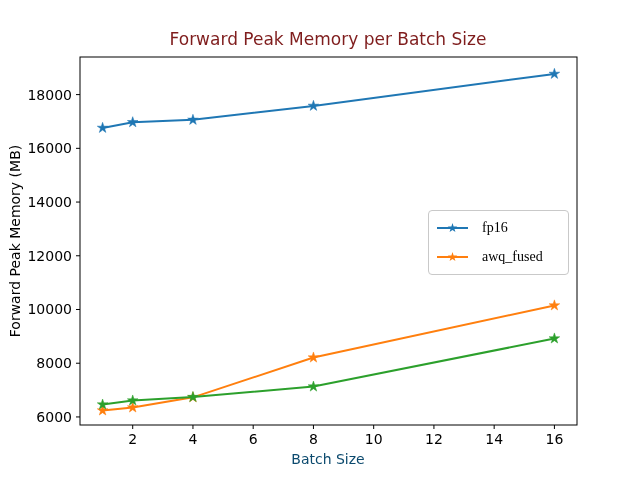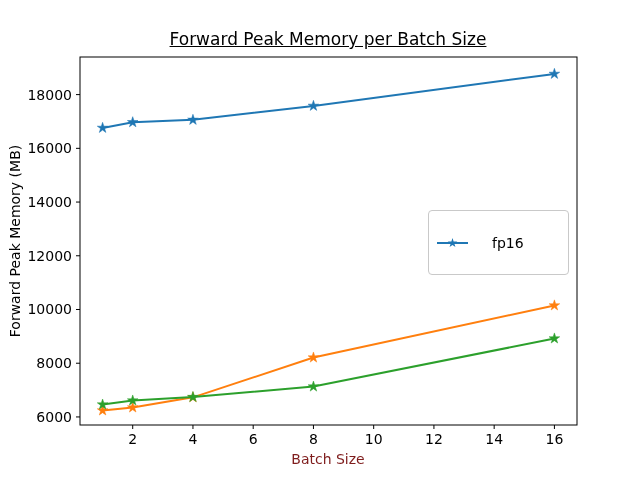--- a/index.html
+++ b/index.html
@@ -19,31 +19,30 @@
     position: absolute;
     left: 0;
     top: 0;
   }
   .chart-title {
     position: absolute;
     left: 328px;
     top: 29px;
     transform: translateX(-50%);
     font-size: 17px;
-    color: #000000;
+    color: #7f1d1d;
     white-space: nowrap;
-    text-decoration: underline;
   }
   .xlabel {
     position: absolute;
     left: 328px;
     top: 451px;
     transform: translateX(-50%);
     font-size: 14px;
-    color: #7f1d1d;
+    color: #0c4a6e;
     white-space: nowrap;
   }
   .ylabel {
     position: absolute;
     left: 15px;
     top: 241px;
     transform: translate(-50%, -50%) rotate(-90deg);
     font-size: 14px;
     color: #000000;
     white-space: nowrap;
@@ -59,24 +58,25 @@
     border-radius: 4px;
     background: rgba(255,255,255,0.9);
     display: flex;
     flex-direction: column;
     justify-content: space-around;
     padding: 3px 4px 3px 7px;
   }
   .legend-row {
     display: flex;
     align-items: center;
-    gap: 23px;
+    gap: 13px;
     font-size: 14px;
     color: #000000;
     line-height: 1;
+    font-family: Liberation Serif, serif;
   }
   .legend-swatch { flex: 0 0 auto; }
 </style>
 </head>
 <body>
 
 <div class="figure">
 
   <svg class="plot" id="plot" width="640" height="480">
       <rect x="80" y="57" width="497" height="368" fill="none" stroke="#000000" stroke-width="1"></rect>
@@ -137,15 +137,22 @@
   <div class="ylabel">Forward Peak Memory (MB)</div>
 
   <div class="legend">
     <div class="legend-row">
       <svg class="legend-swatch" width="33" height="12">
           <line x1="1" y1="6" x2="32" y2="6" stroke="#1f77b4" stroke-width="2"></line>
           <polygon points="16.50,1.00 17.62,4.45 21.26,4.45 18.32,6.59 19.44,10.05 16.50,7.91 13.56,10.05 14.68,6.59 11.74,4.45 15.38,4.45" fill="#1f77b4"></polygon>
         </svg>
       <span>fp16</span>
     </div>
+    <div class="legend-row">
+      <svg class="legend-swatch" width="33" height="12">
+          <line x1="1" y1="6" x2="32" y2="6" stroke="#ff7f0e" stroke-width="2"></line>
+          <polygon points="16.50,1.00 17.62,4.45 21.26,4.45 18.32,6.59 19.44,10.05 16.50,7.91 13.56,10.05 14.68,6.59 11.74,4.45 15.38,4.45" fill="#ff7f0e"></polygon>
+        </svg>
+      <span>awq_fused</span>
+    </div>
   </div>
 
 </div>
 
 </body></html>

